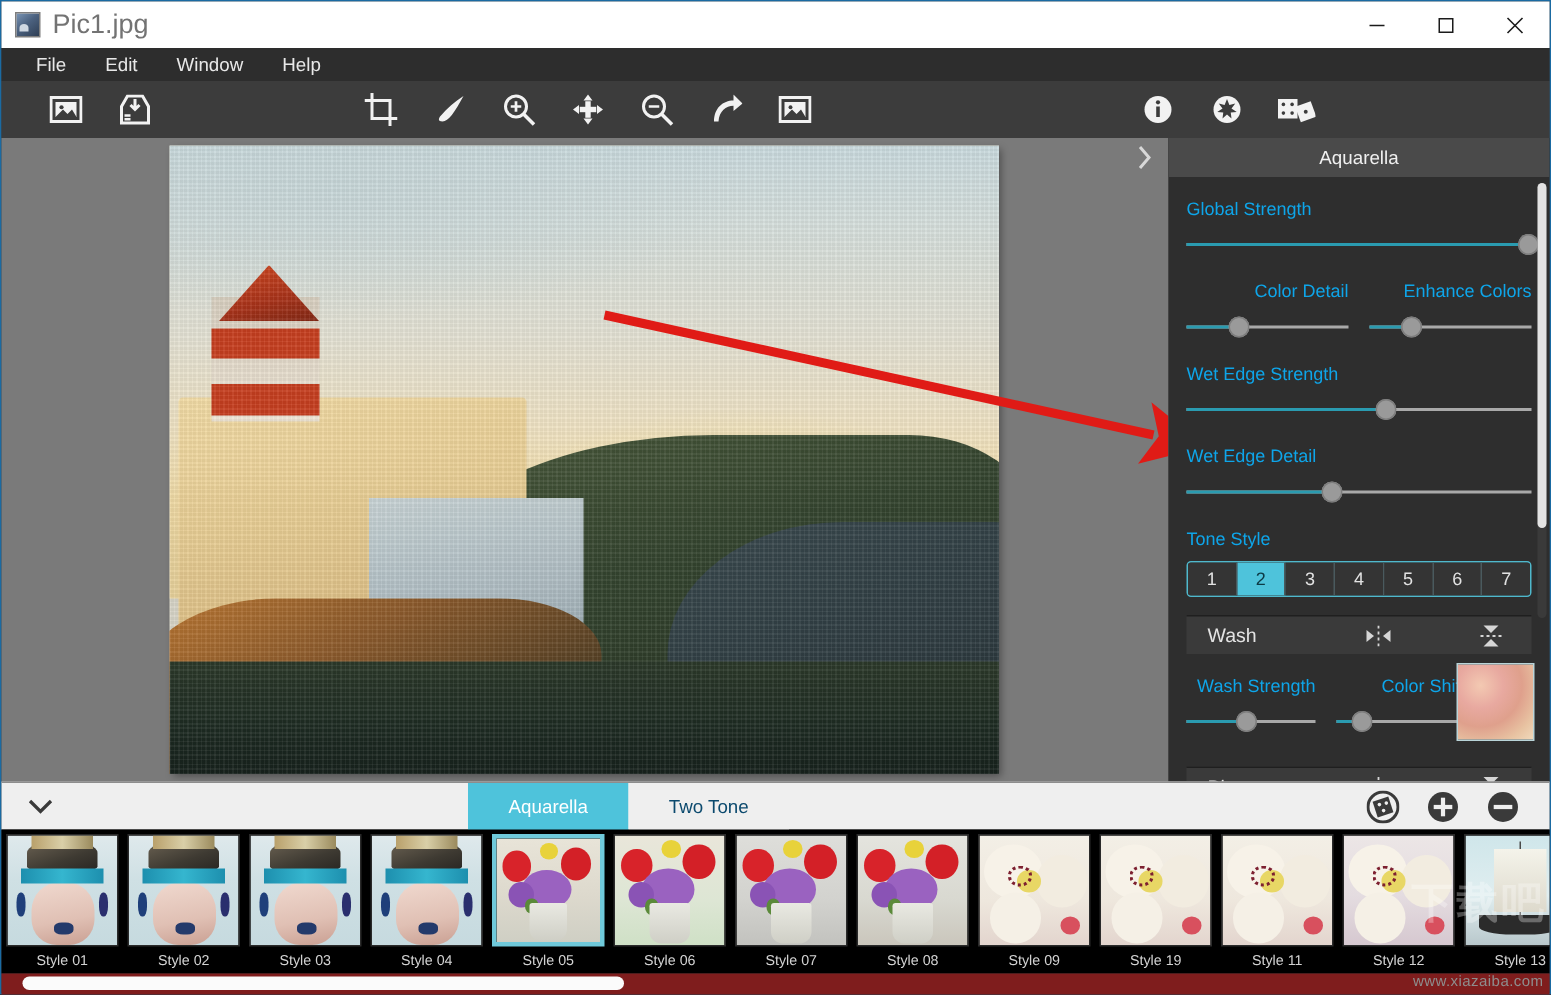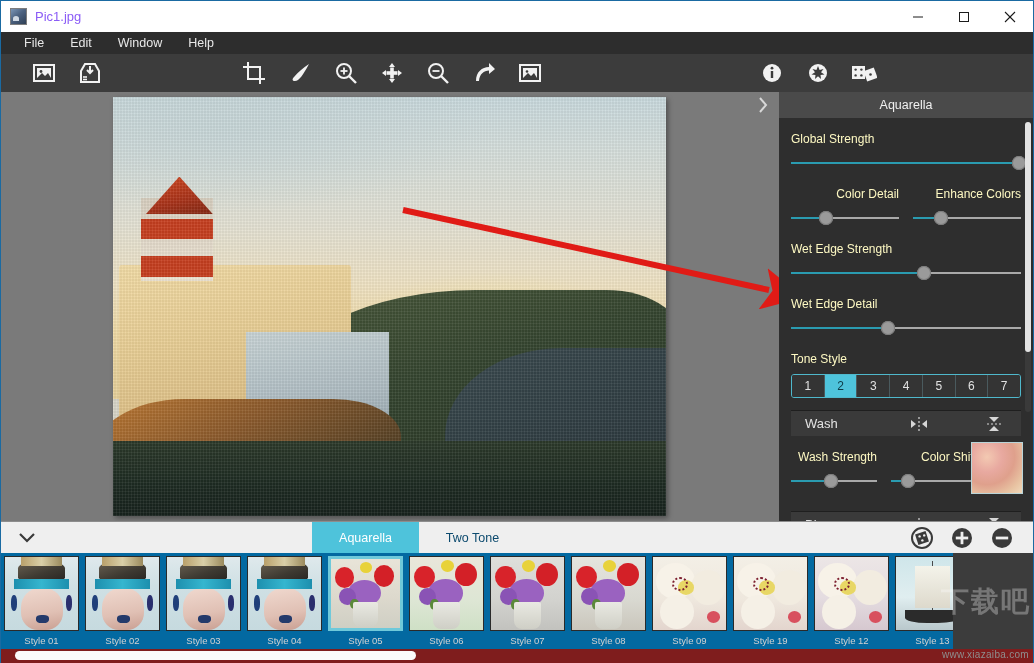--- a/index.html
+++ b/index.html
@@ -20,21 +20,21 @@
   }
   .title-icon {
     width: 17px; height: 17px; margin-left: 9px; margin-right: 8px;
     background: linear-gradient(140deg,#7a95b5 0%,#4c6280 45%,#2f3f55 100%);
     border: 1px solid #7d7d7d; position: relative; flex: none;
   }
   .title-icon::after {
     content:""; position:absolute; left:2px; top:7px; width:6px; height:5px;
     background:#cfd8e2; border-radius:50% 50% 0 0;
   }
-  .title-text { font-size: 13px; color: #8b5cf6; }
+  .title-text { font-size: 18px; color: #737373; }
   .win-ctrls { margin-left: auto; display: flex; height: 31px; }
   .win-btn {
     width: 46px; height: 31px; display: flex; align-items: center;
     justify-content: center; color: #1b1b1b;
   }
   .win-btn svg { display: block; }
 
   
   .menubar {
     position: absolute; top: 31px; left: 0; width: 1032px; height: 22px;
@@ -143,21 +143,21 @@
   
   .rpanel {
     position: absolute; top: 91px; left: 778px; width: 254px; height: 429px;
     background: #2e2e2e; overflow: hidden;
   }
   .rp-header {
     height: 26px; background: #4a4a4a; color: #f0f0f0; font-size: 12.5px;
     display:flex; align-items:center; justify-content:center;
   }
   .rp-body { position: relative; padding: 0 12px; }
-  .ctrl-label { color: #fef9c3; font-size: 12px; margin-top: 14px; }
+  .ctrl-label { color: #0ea5e9; font-size: 12px; margin-top: 14px; }
   .slider { position: relative; height: 20px; margin-top: 7px; }
   .slider .track {
     position:absolute; left:0; top:9px; height:2px; width:100%; background:#a9a9a9;
   }
   .slider .fill {
     position:absolute; left:0; top:9px; height:2px; background:#2a9bb0;
   }
   .slider .knob {
     position:absolute; top:3px; width:14px; height:14px; border-radius:50%;
     background:#9a9a9a; box-shadow:0 0 0 1px #7d7d7d inset;
@@ -205,22 +205,22 @@
   .tab {
     width:107px; height:32px; display:flex; align-items:center; justify-content:center;
     font-size:12.5px; color:#0c4a6e; background:#efefef;
   }
   .tab.active { background:#4ec3db; color:#ffffff; }
   .strip-btns { margin-left:auto; display:flex; align-items:center; gap:18px; padding-right:20px; }
   .circ-btn { width:22px; height:22px; color:#3a3a3a; }
 
   
   .stylestrip {
-    position:absolute; top:552px; left:0; width:952px; height:96px;
-    background:#0369a1; display:flex; overflow:hidden;
+    position:absolute; top:552px; left:0; width:1032px; height:96px;
+    background:#000000; display:flex; overflow:hidden;
   }
   .style-cell { width:81px; height:96px; position:relative; flex:none; }
   .thumb-wrap {
     position:absolute; left:3px; top:3px; width:75px; height:75px;
     border:1px solid #2a2a2a; overflow:hidden;
   }
   .style-cell.sel .thumb-wrap { border:3px solid #6fc9da; }
   .style-name {
     position:absolute; left:0; bottom:3px; width:100%; text-align:center;
     font-size:9.5px; color:#d2d2d2;
@@ -728,20 +728,33 @@
             <i class="o-p3"></i>
             <i class="o-cen"></i>
             <i class="o-dot"></i>
             <i class="o-bud"></i>
           </div>
         </div>
       <div class="style-name">Style 19</div>
     </div>
     <div class="style-cell">
       <div class="thumb-wrap">
+          <div class="th th-orchid">
+            <i class="o-p1"></i>
+            <i class="o-p2"></i>
+            <i class="o-p3"></i>
+            <i class="o-cen"></i>
+            <i class="o-dot"></i>
+            <i class="o-bud"></i>
+          </div>
+        </div>
+      <div class="style-name">Style 11</div>
+    </div>
+    <div class="style-cell">
+      <div class="thumb-wrap">
           <div class="th th-orchid" style="background:linear-gradient(180deg,#ece6e6 0%,#e4dce0 55%,#d6c8d0 100%)">
             <i class="o-p1"></i>
             <i class="o-p2"></i>
             <i class="o-p3"></i>
             <i class="o-cen"></i>
             <i class="o-dot"></i>
             <i class="o-bud"></i>
           </div>
         </div>
       <div class="style-name">Style 12</div>

